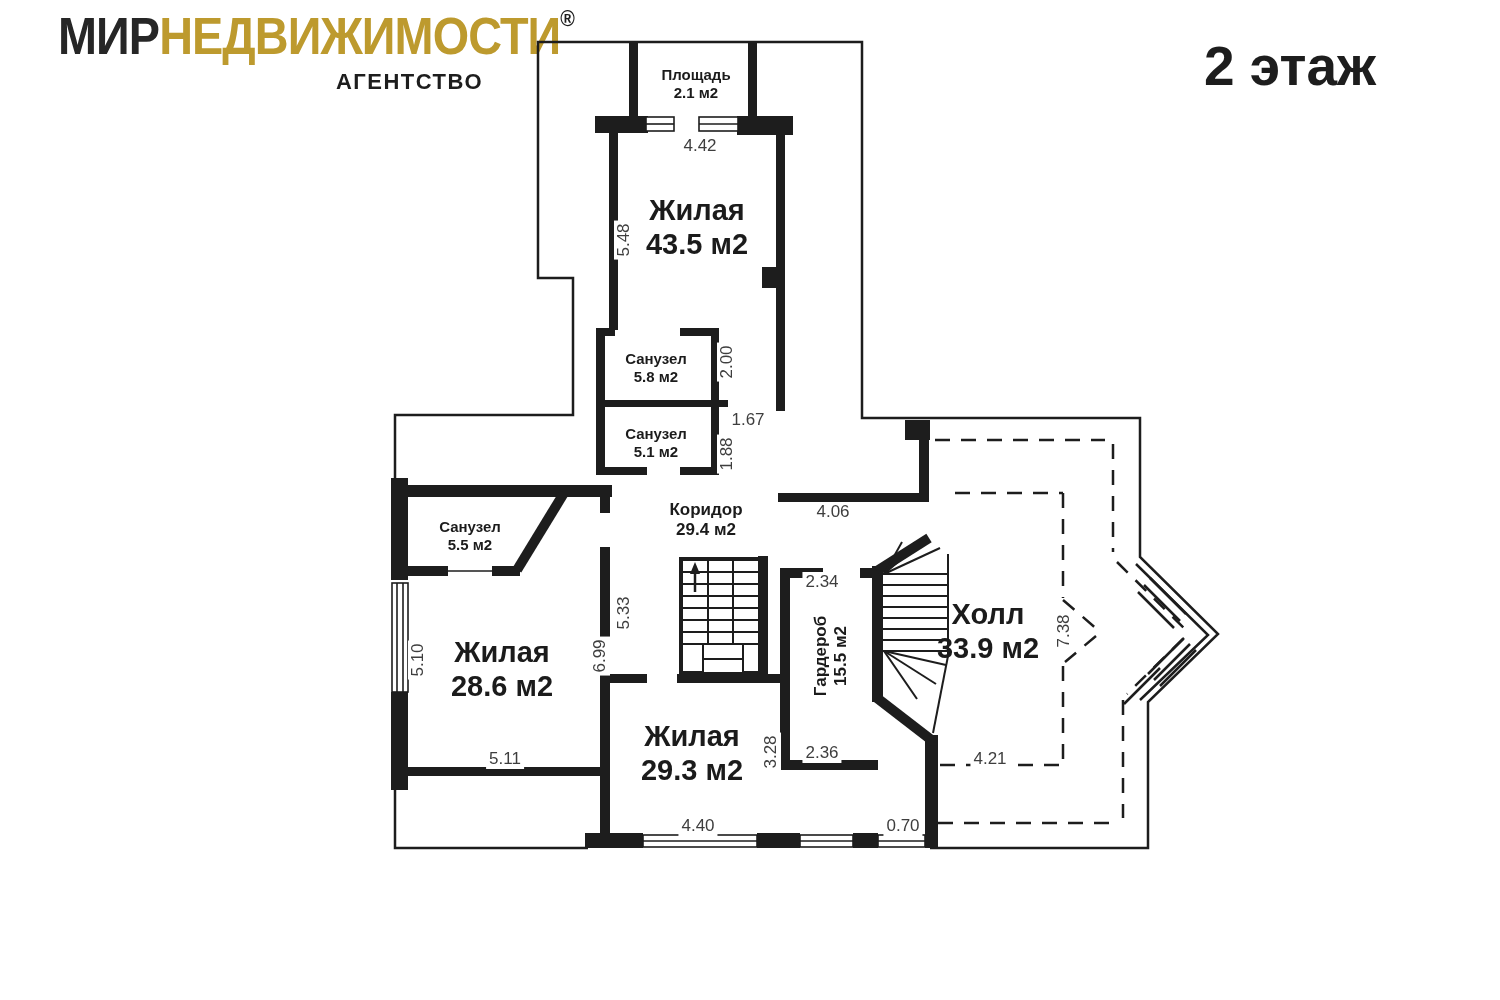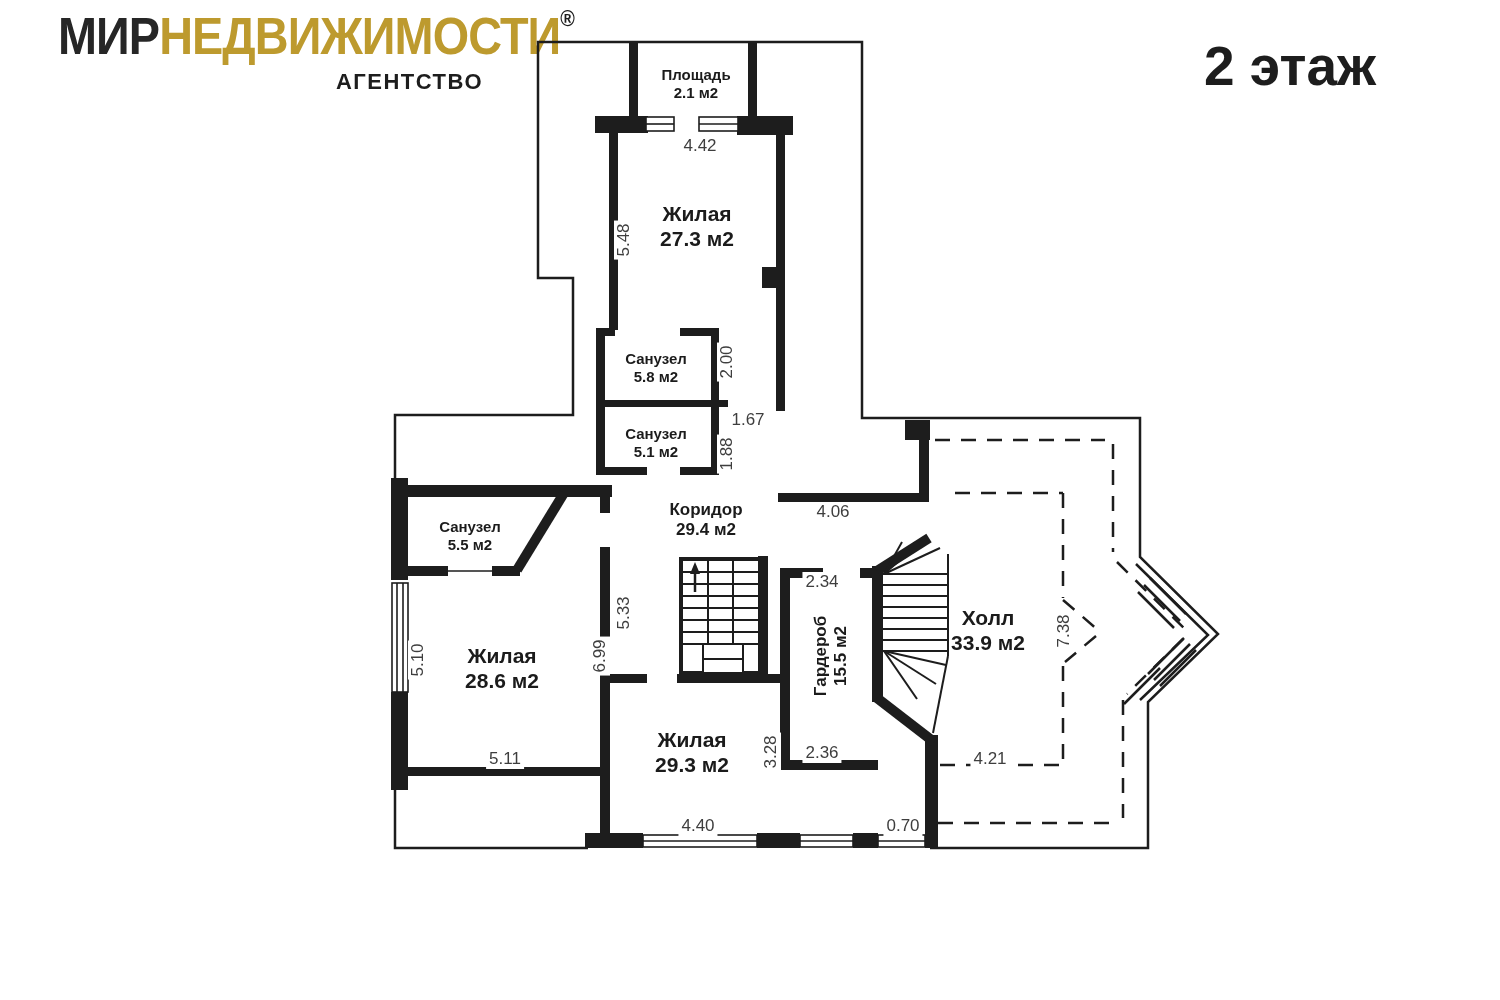--- a/index.html
+++ b/index.html
@@ -15,21 +15,21 @@
   #floor-title{position:absolute;left:1160px;top:22px;width:260px;text-align:center;
                font-size:55px;font-weight:bold;margin-top:12px;}
   
   #footer{position:absolute;left:968px;top:874px;font-size:31px;line-height:38px;color:#3d3d3d;}
   
   .room-label{position:absolute;text-align:center;font-weight:bold;color:#1b1b1b;
               line-height:1.18;white-space:nowrap;transform:translate(-50%,-50%);}
   .room-label.rot{transform:translate(-50%,-50%) rotate(-90deg);}
   .sz-s{font-size:15px;}
   .sz-m{font-size:17px;}
-  .sz-l{font-size:21px;}
+  .sz-l{font-size:29px;}
   .dim{position:absolute;font-size:17px;color:#3e3e3e;white-space:nowrap;
        background:#ffffff;padding:0 3px;transform:translate(-50%,-50%);}
   .dim.v{transform:translate(-50%,-50%) rotate(-90deg);}
   svg{position:absolute;left:0;top:0;}
 </style>
 </head>
 <body>
 
 <div id="screen">
 
@@ -198,21 +198,21 @@
       <line x1="948" y1="656" x2="933" y2="733"></line>
     </g>
   </svg>
 
   <div class="room-label sz-s" style="left:696px;top:84px">
     <div>Площадь</div>
     <div>2.1 м2</div>
   </div>
   <div class="room-label sz-l" style="left:697px;top:227px">
     <div>Жилая</div>
-    <div>27.3 м2</div>
+    <div>43.5 м2</div>
   </div>
   <div class="room-label sz-s" style="left:656px;top:368px">
     <div>Санузел</div>
     <div>5.8 м2</div>
   </div>
   <div class="room-label sz-s" style="left:656px;top:443px">
     <div>Санузел</div>
     <div>5.1 м2</div>
   </div>
   <div class="room-label sz-s" style="left:470px;top:536px">

